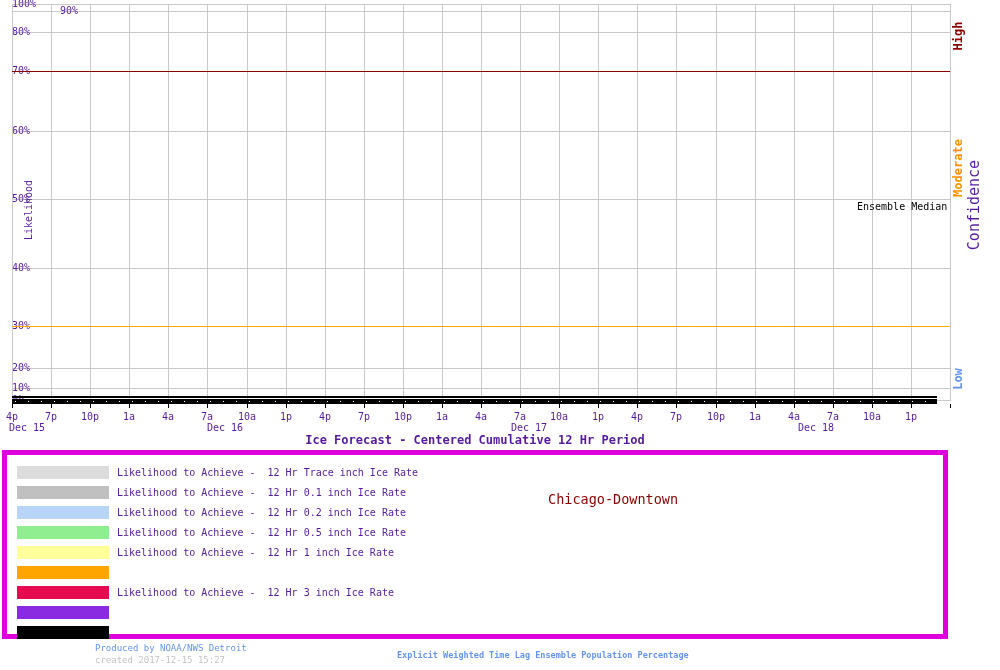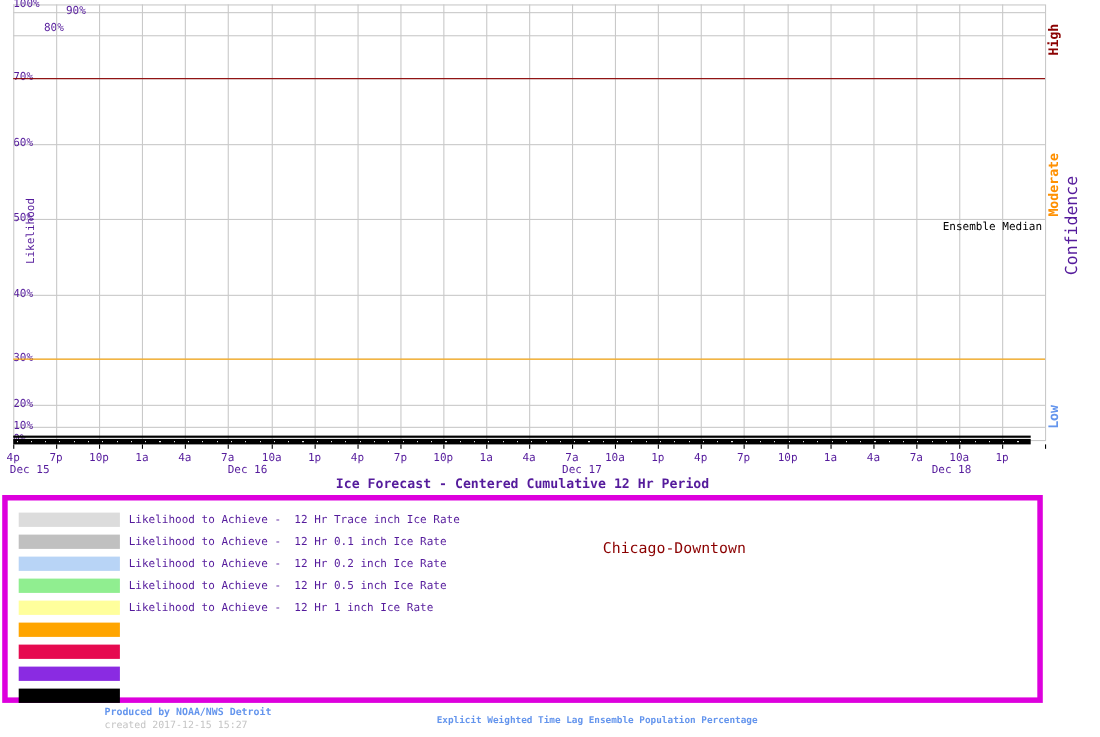--- a/index.html
+++ b/index.html
@@ -31,36 +31,36 @@
   .conf-label{font-size:15px;color:var(--purple);}
   .band-label{font-size:12px;font-weight:bold;}
   .ens-median{position:absolute;left:857px;top:200px;font-size:10px;line-height:13px;color:#000;white-space:pre;}
   .chart-title{position:absolute;left:0;top:433px;width:950px;text-align:center;
        font-size:12px;font-weight:bold;color:var(--purple);white-space:pre;}
   .legend-box{position:absolute;left:2px;top:450px;width:946px;height:189px;
        border:5px solid var(--magenta);background:#fff;box-sizing:border-box;}
   .lg-swatch{position:absolute;left:10px;width:92px;height:13px;}
   .lg-label{position:absolute;left:110px;font-size:10px;line-height:13px;color:var(--purple);white-space:pre;}
   .location{position:absolute;left:548px;top:491px;font-size:13.5px;line-height:16px;color:var(--darkred);white-space:pre;}
-  .ft-produced{position:absolute;left:95px;top:643px;font-size:9px;line-height:11px;font-weight:bold;color:var(--cornflower);white-space:pre;}
+  .ft-produced{position:absolute;left:95px;top:643px;font-size:9px;line-height:11px;font-weight:normal;color:var(--cornflower);white-space:pre;}
   .ft-created{position:absolute;left:95px;top:655px;font-size:9px;line-height:11px;color:#c4c4c4;white-space:pre;}
   .ft-method{position:absolute;left:397px;top:650px;font-size:8.5px;line-height:11px;font-weight:bold;color:var(--cornflower);white-space:pre;}
 </style>
 </head>
 <body>
 
 <div class="app">
 
   <div id="plot">
       <div class="hgrid" style="top: 4px;"></div>
       <div class="ytick" style="top: -2px;">100%</div>
       <div class="hgrid" style="top: 11px;"></div>
       <div class="ytick" style="top: 5px; margin-left: 48px;">90%</div>
       <div class="hgrid" style="top: 32px;"></div>
-      <div class="ytick" style="top: 20px; padding-left: 28px;">80%</div>
+      <div class="ytick" style="top: 26px;">80%</div>
       <div class="hgrid" style="top: 71px;"></div>
       <div class="ytick" style="top: 65px;">70%</div>
       <div class="hgrid" style="top: 131px;"></div>
       <div class="ytick" style="top: 125px;">60%</div>
       <div class="hgrid" style="top: 199px;"></div>
       <div class="ytick" style="top: 193px;">50%</div>
       <div class="hgrid" style="top: 268px;"></div>
       <div class="ytick" style="top: 262px;">40%</div>
       <div class="hgrid" style="top: 326px;"></div>
       <div class="ytick" style="top: 320px;">30%</div>
@@ -166,30 +166,31 @@
       <div class="lg-swatch" style="top: 31px; background: rgb(192, 192, 192);"></div>
       <div class="lg-label" style="top: 31px;">Likelihood to Achieve -  12 Hr 0.1 inch Ice Rate</div>
       <div class="lg-swatch" style="top: 51px; background: rgb(184, 212, 246);"></div>
       <div class="lg-label" style="top: 51px;">Likelihood to Achieve -  12 Hr 0.2 inch Ice Rate</div>
       <div class="lg-swatch" style="top: 71px; background: rgb(144, 238, 144);"></div>
       <div class="lg-label" style="top: 71px;">Likelihood to Achieve -  12 Hr 0.5 inch Ice Rate</div>
       <div class="lg-swatch" style="top: 91px; background: rgb(255, 255, 156);"></div>
       <div class="lg-label" style="top: 91px;">Likelihood to Achieve -  12 Hr 1 inch Ice Rate</div>
       <div class="lg-swatch" style="top: 111px; background: rgb(255, 165, 0);"></div>
       <div class="lg-swatch" style="top: 131px; background: rgb(230, 10, 80);"></div>
+      <div class="lg-label" style="top: 131px;">Likelihood to Achieve -  12 Hr 3 inch Ice Rate</div>
       <div class="lg-swatch" style="top: 151px; background: rgb(138, 43, 226);"></div>
       <div class="lg-swatch" style="top: 171px; background: rgb(0, 0, 0);"></div>
     </div>
 
   <div class="location">Chicago-Downtown</div>
 
   <div class="ft-produced">Produced by NOAA/NWS Detroit</div>
   <div class="ft-created">created 2017-12-15 15:27</div>
   <div class="ft-method">Explicit Weighted Time Lag Ensemble Population Percentage</div>
 
 <div class="xdate" style="left: -3px;">Dec 15</div>
     <div class="xdate" style="left: 195px;">Dec 16</div>
     <div class="xdate" style="left: 499px;">Dec 17</div>
-    <div class="xdate" style="left: 835px; text-align: center;">Dec 18</div>
+    <div class="xdate" style="left: 786px; text-align: center;">Dec 18</div>
     <div class="rot band-label" style="left: 958px; top: 36px; color: rgb(139, 0, 0);">High</div>
     <div class="rot band-label" style="left: 958px; top: 168px; color: rgb(255, 144, 0);">Moderate</div>
     <div class="rot band-label" style="left: 958px; top: 379px; color: rgb(100, 149, 237);">Low</div>
   </div>
 
 </body></html>

